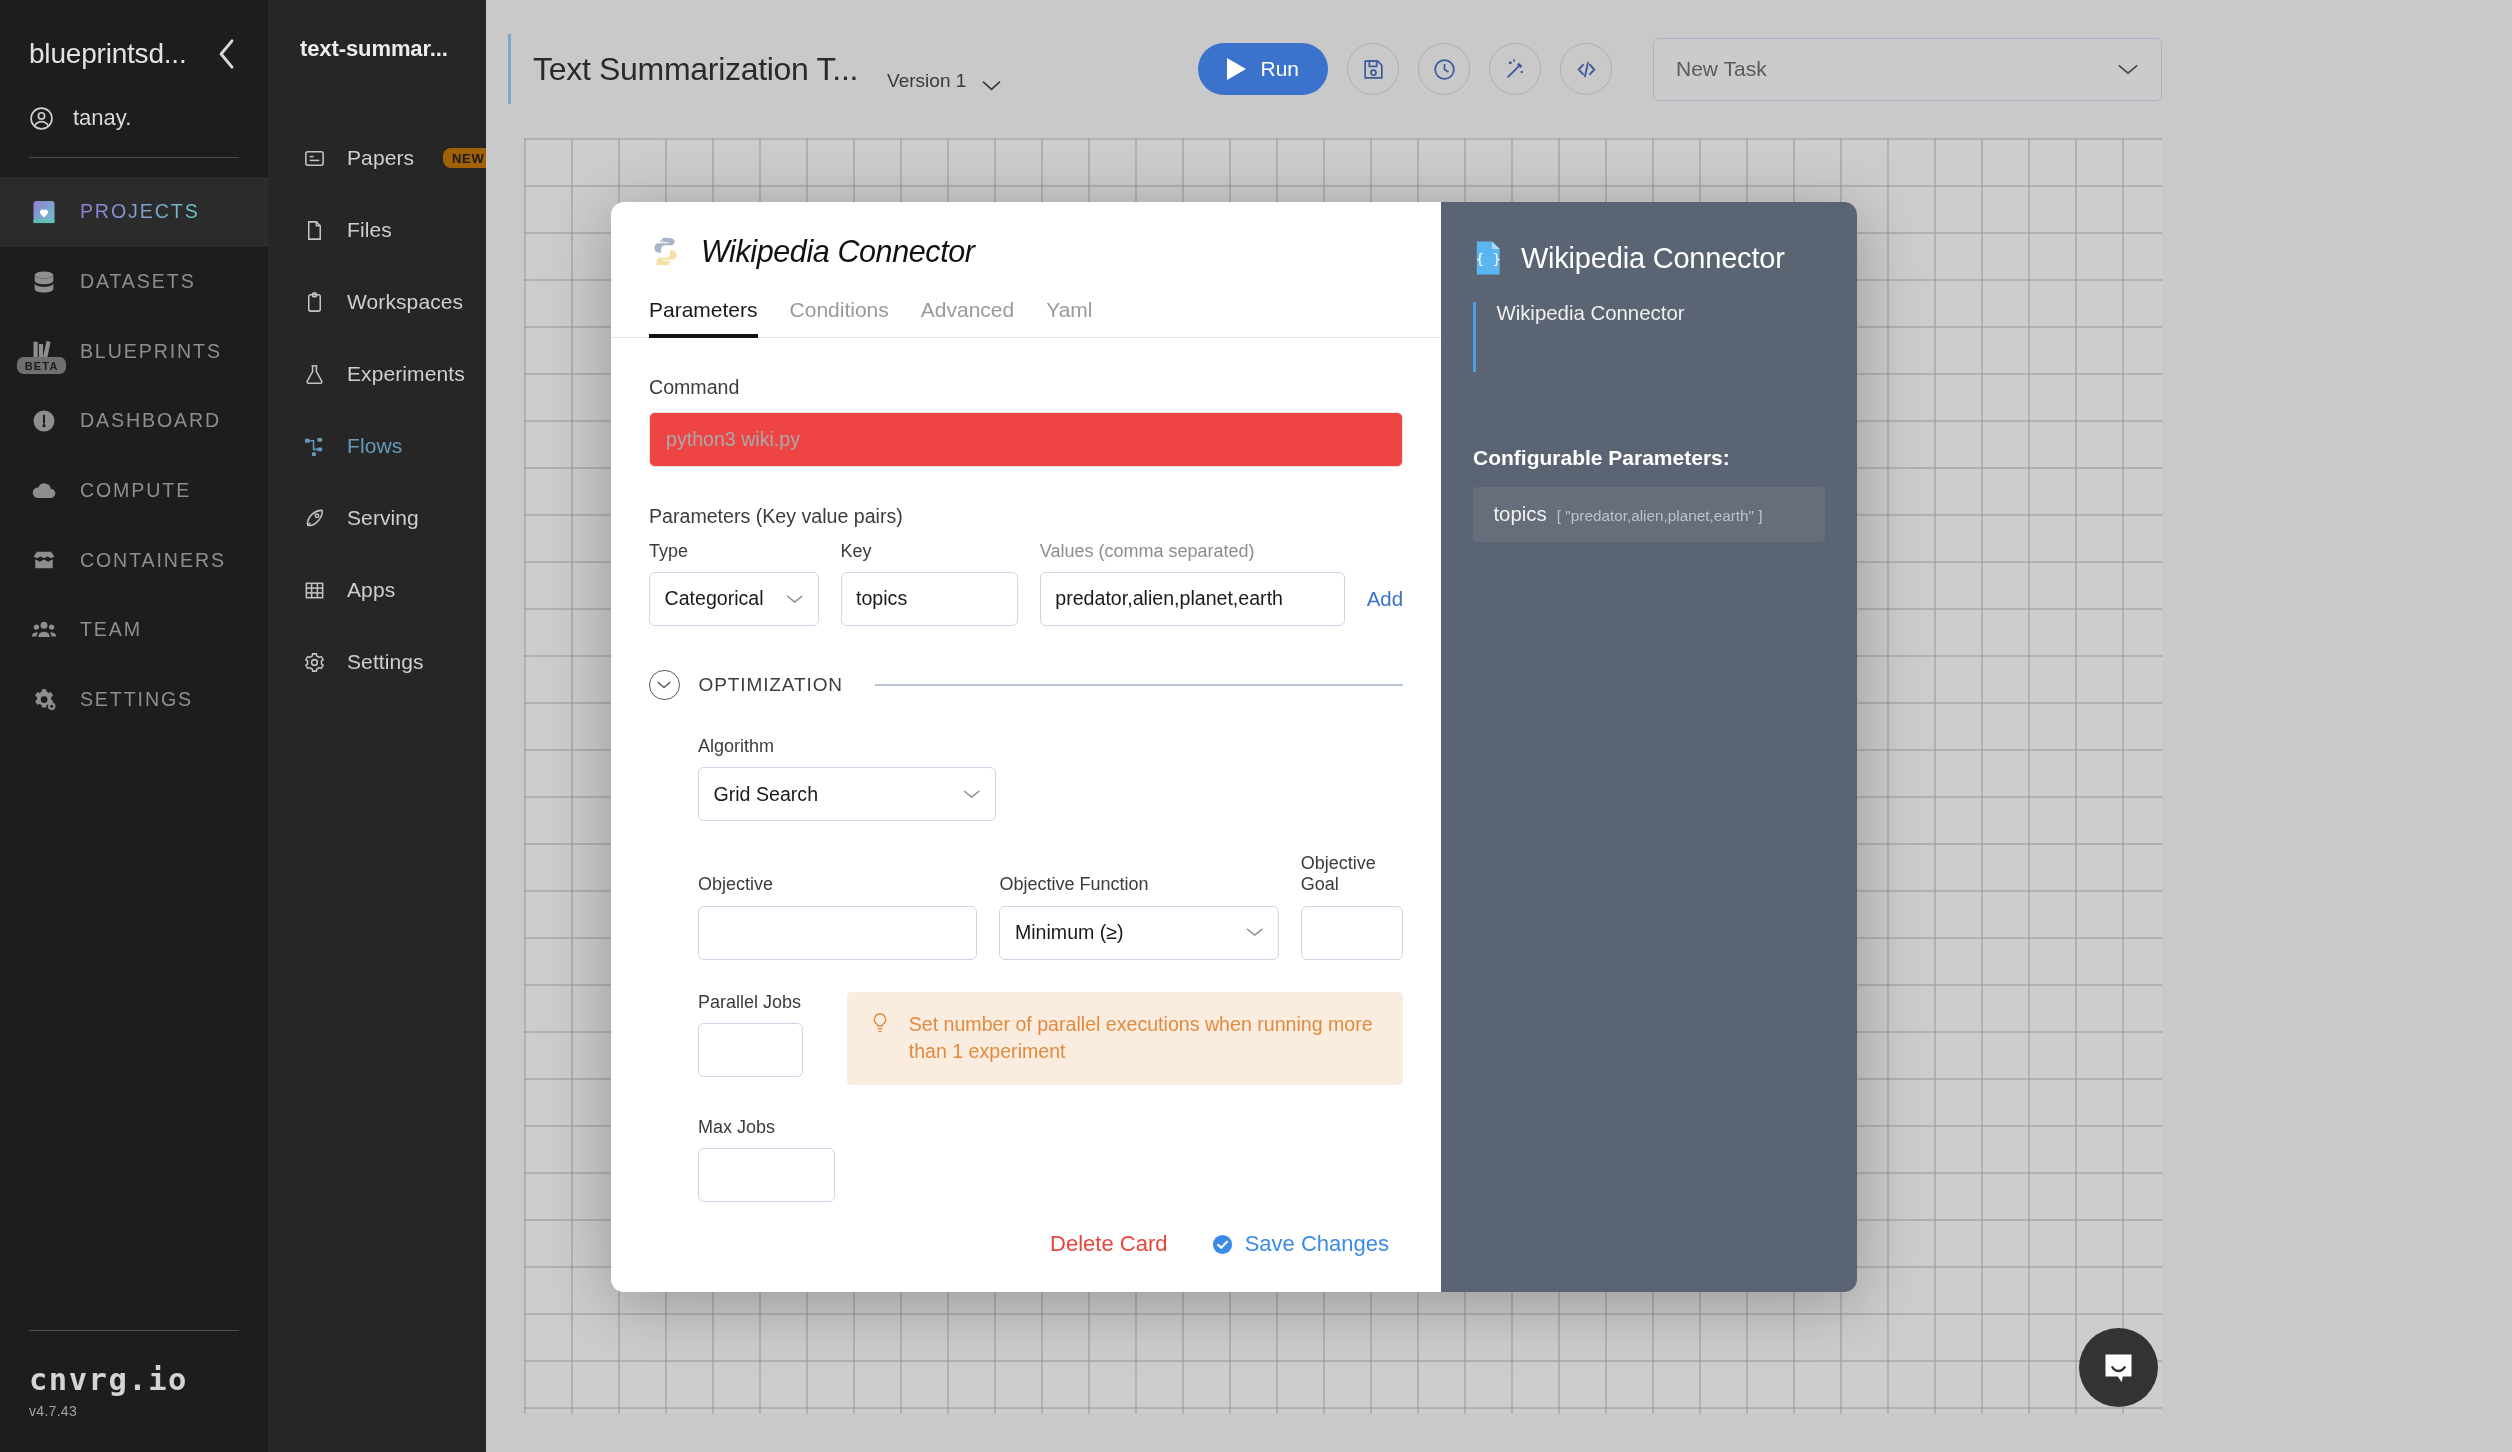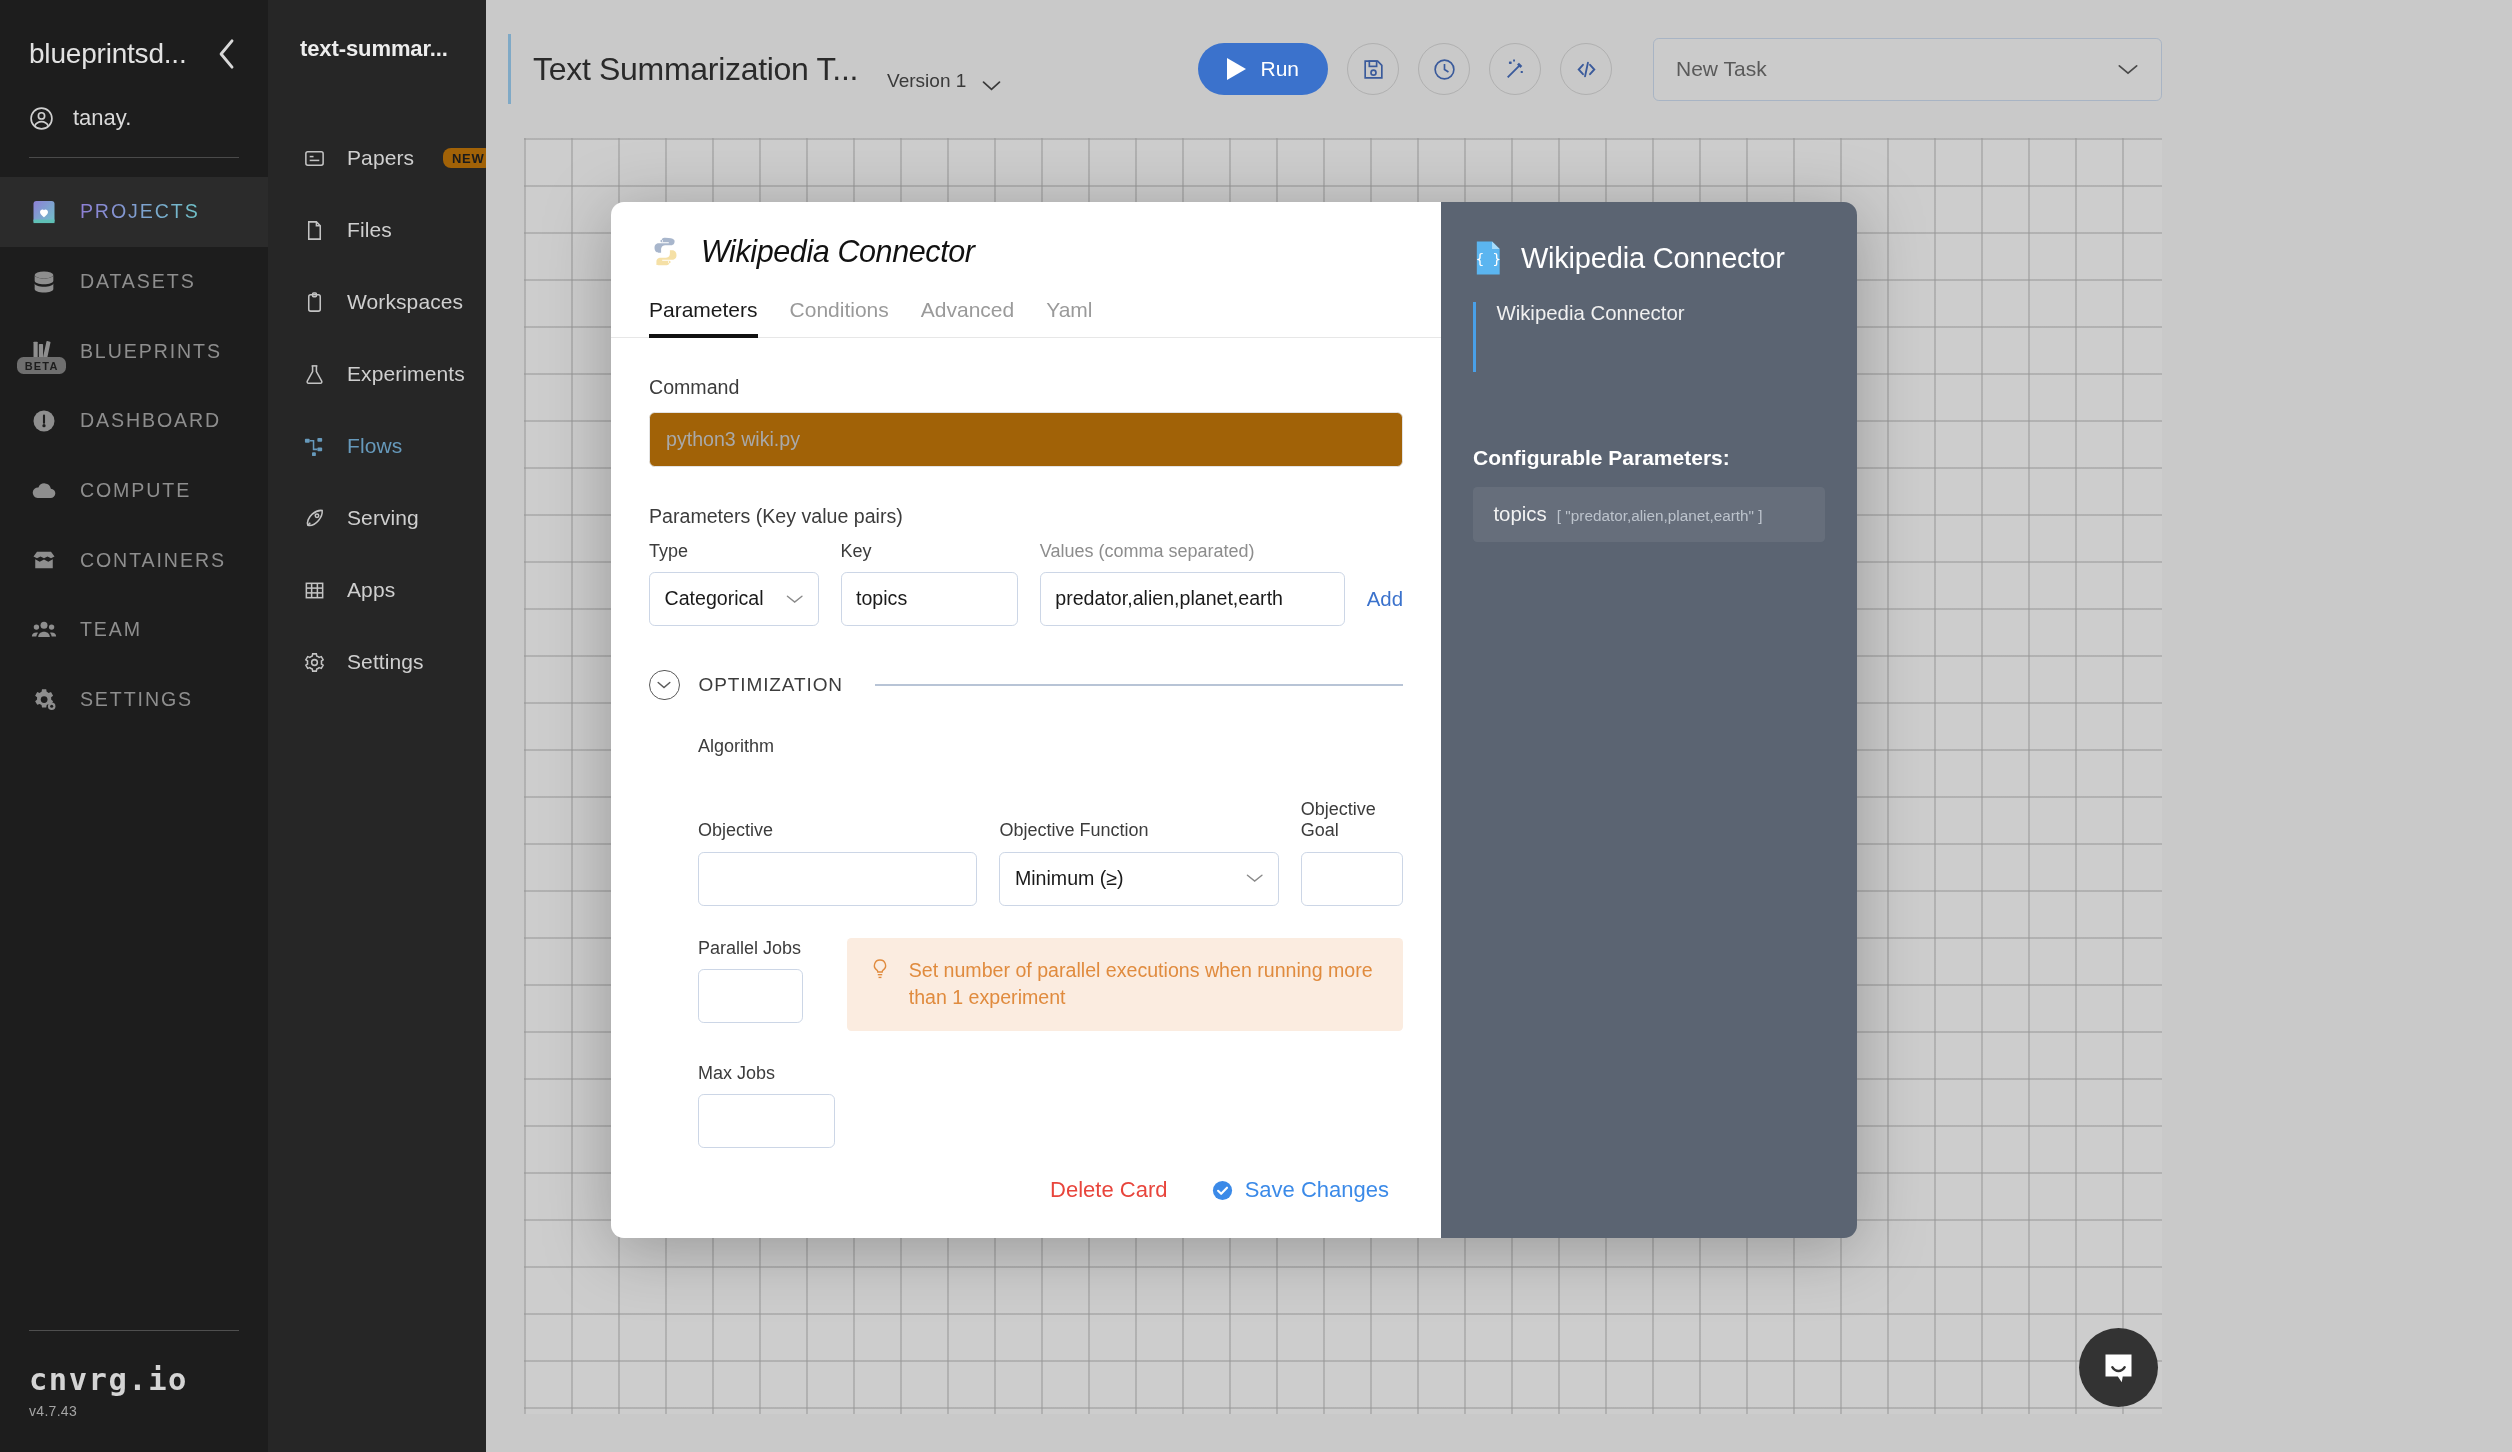--- a/index.html
+++ b/index.html
@@ -111,21 +111,21 @@
   .tabs { display: flex; gap: 0; padding: 0 38px; margin-top: 29px; border-bottom: 1.5px solid #e7e7e7; }
   .tab { font-size: 21px; color: #9a9a9a; padding: 0 16px 14.5px 16px; cursor: pointer; position: relative; }
   .tab:first-child { padding-left: 0; }
   .tab.active { color: #1a1a1a; }
   .tab.active::after { content: ""; position: absolute; left: 0; right: 16px; bottom: -1.5px; height: 3.6px; background: #111; }
 
   .card-body { padding: 38px 38px 0 38px; flex: 1; }
   .field-label { font-size: 19.6px; color: #3c3c3c; margin-bottom: 13px; }
   .text-input {
     width: 100%; height: 55px; border: 1.5px solid #e3e3e3; border-radius: 5.8px;
-    padding: 0 16px; font-size: 19.6px; color: #1a1a1a; font-family: inherit; background: #a16207;
+    padding: 0 16px; font-size: 19.6px; color: #1a1a1a; font-family: inherit; background: #ef4444;
   }
   .text-input::placeholder { color: #a9a9a9; }
   .section-gap { margin-top: 38px; }
   .params-row { display: flex; align-items: flex-end; gap: 22px; margin-top: 13px; }
   .param-col { display: flex; flex-direction: column; }
   .param-lbl { font-size: 18px; color: #3c3c3c; margin-bottom: 10.2px; }
   .param-lbl.muted { color: #8d8d8d; }
   .select-box {
     height: 54px; border: 1.5px solid #ccd6e6; border-radius: 5.8px; display: flex;
     align-items: center; justify-content: space-between; padding: 0 14.5px; font-size: 19.6px; color: #1a1a1a; cursor: pointer; background: #fff;
@@ -533,20 +533,26 @@
                   </svg>
               </span>
               <span class="opt-title">OPTIMIZATION</span>
               <span class="opt-rule"></span>
             </div>
 
             <div class="opt-body">
 
               <div class="param-col" style="width:298px">
                 <span class="param-lbl">Algorithm</span>
+                <div class="select-box">
+                  <span>Grid Search</span>
+                  <svg width="17.4" height="10.2" viewBox="0 0 24 14">
+                      <path d="M2 3 L12 11 L22 3" stroke="#8a8a8a" stroke-width="2" fill="none" stroke-linecap="round"></path>
+                    </svg>
+                </div>
               </div>
 
               <div class="params-row" style="margin-top:32px">
                 <div class="param-col" style="width:298px">
                   <span class="param-lbl">Objective</span>
                   <input class="inp-box" value="" style="">
                 </div>
                 <div class="param-col" style="width:298px">
                   <span class="param-lbl">Objective Function</span>
                   <div class="select-box">

